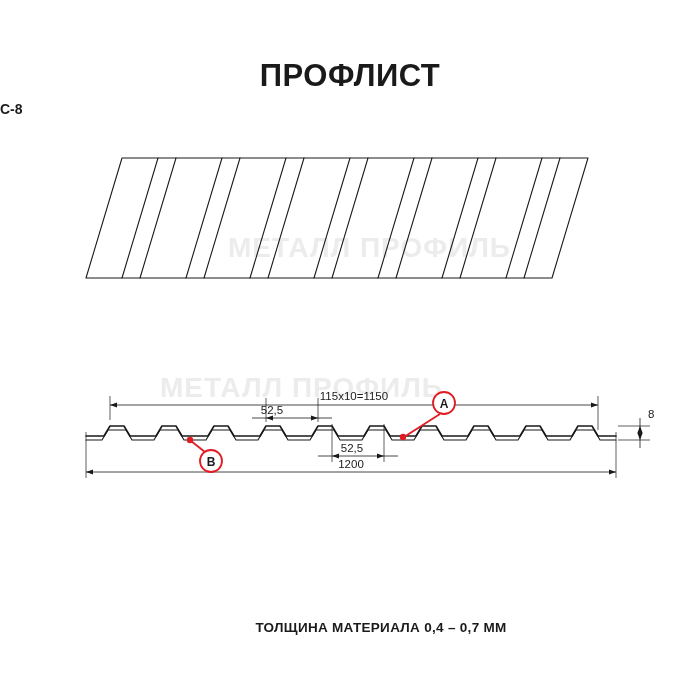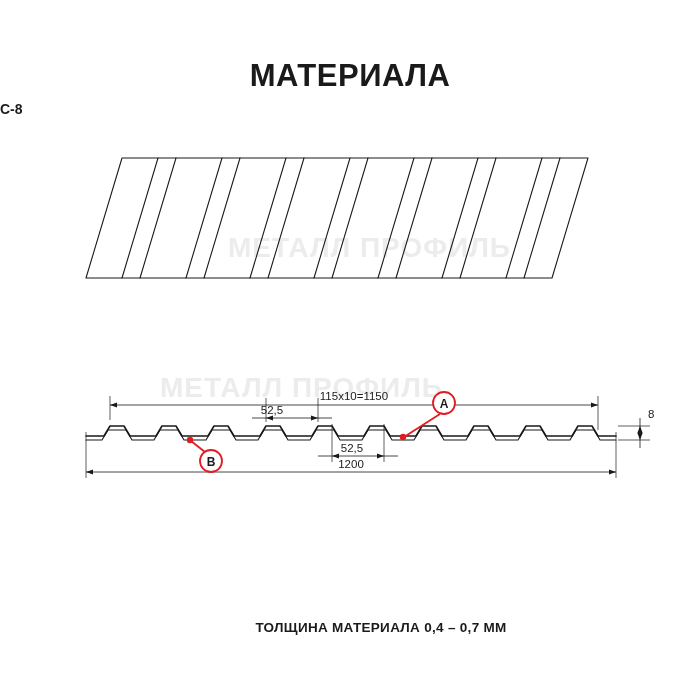--- a/index.html
+++ b/index.html
@@ -83,21 +83,21 @@
   text {
     font-family: "Liberation Sans", sans-serif;
     fill: #1a1a1a;
   }
 </style>
 </head>
 <body>
 
 <div class="page">
 
-  <div class="title">МАТЕРИАЛА</div>
+  <div class="title">ПРОФЛИСТ</div>
   <div class="subtitle">С-8</div>
 
   <div class="wm wm1">МЕТАЛЛ ПРОФИЛЬ</div>
   <div class="wm wm2">МЕТАЛЛ ПРОФИЛЬ</div>
 
   <svg class="figure" viewBox="0 0 700 700" width="700" height="700">
 
     <g fill="none" stroke="#1a1a1a" stroke-width="1.1" stroke-linejoin="round" stroke-linecap="round">
 
       <path d="M 122,158 L 588,158 L 552,278 L 86,278 Z"></path>

